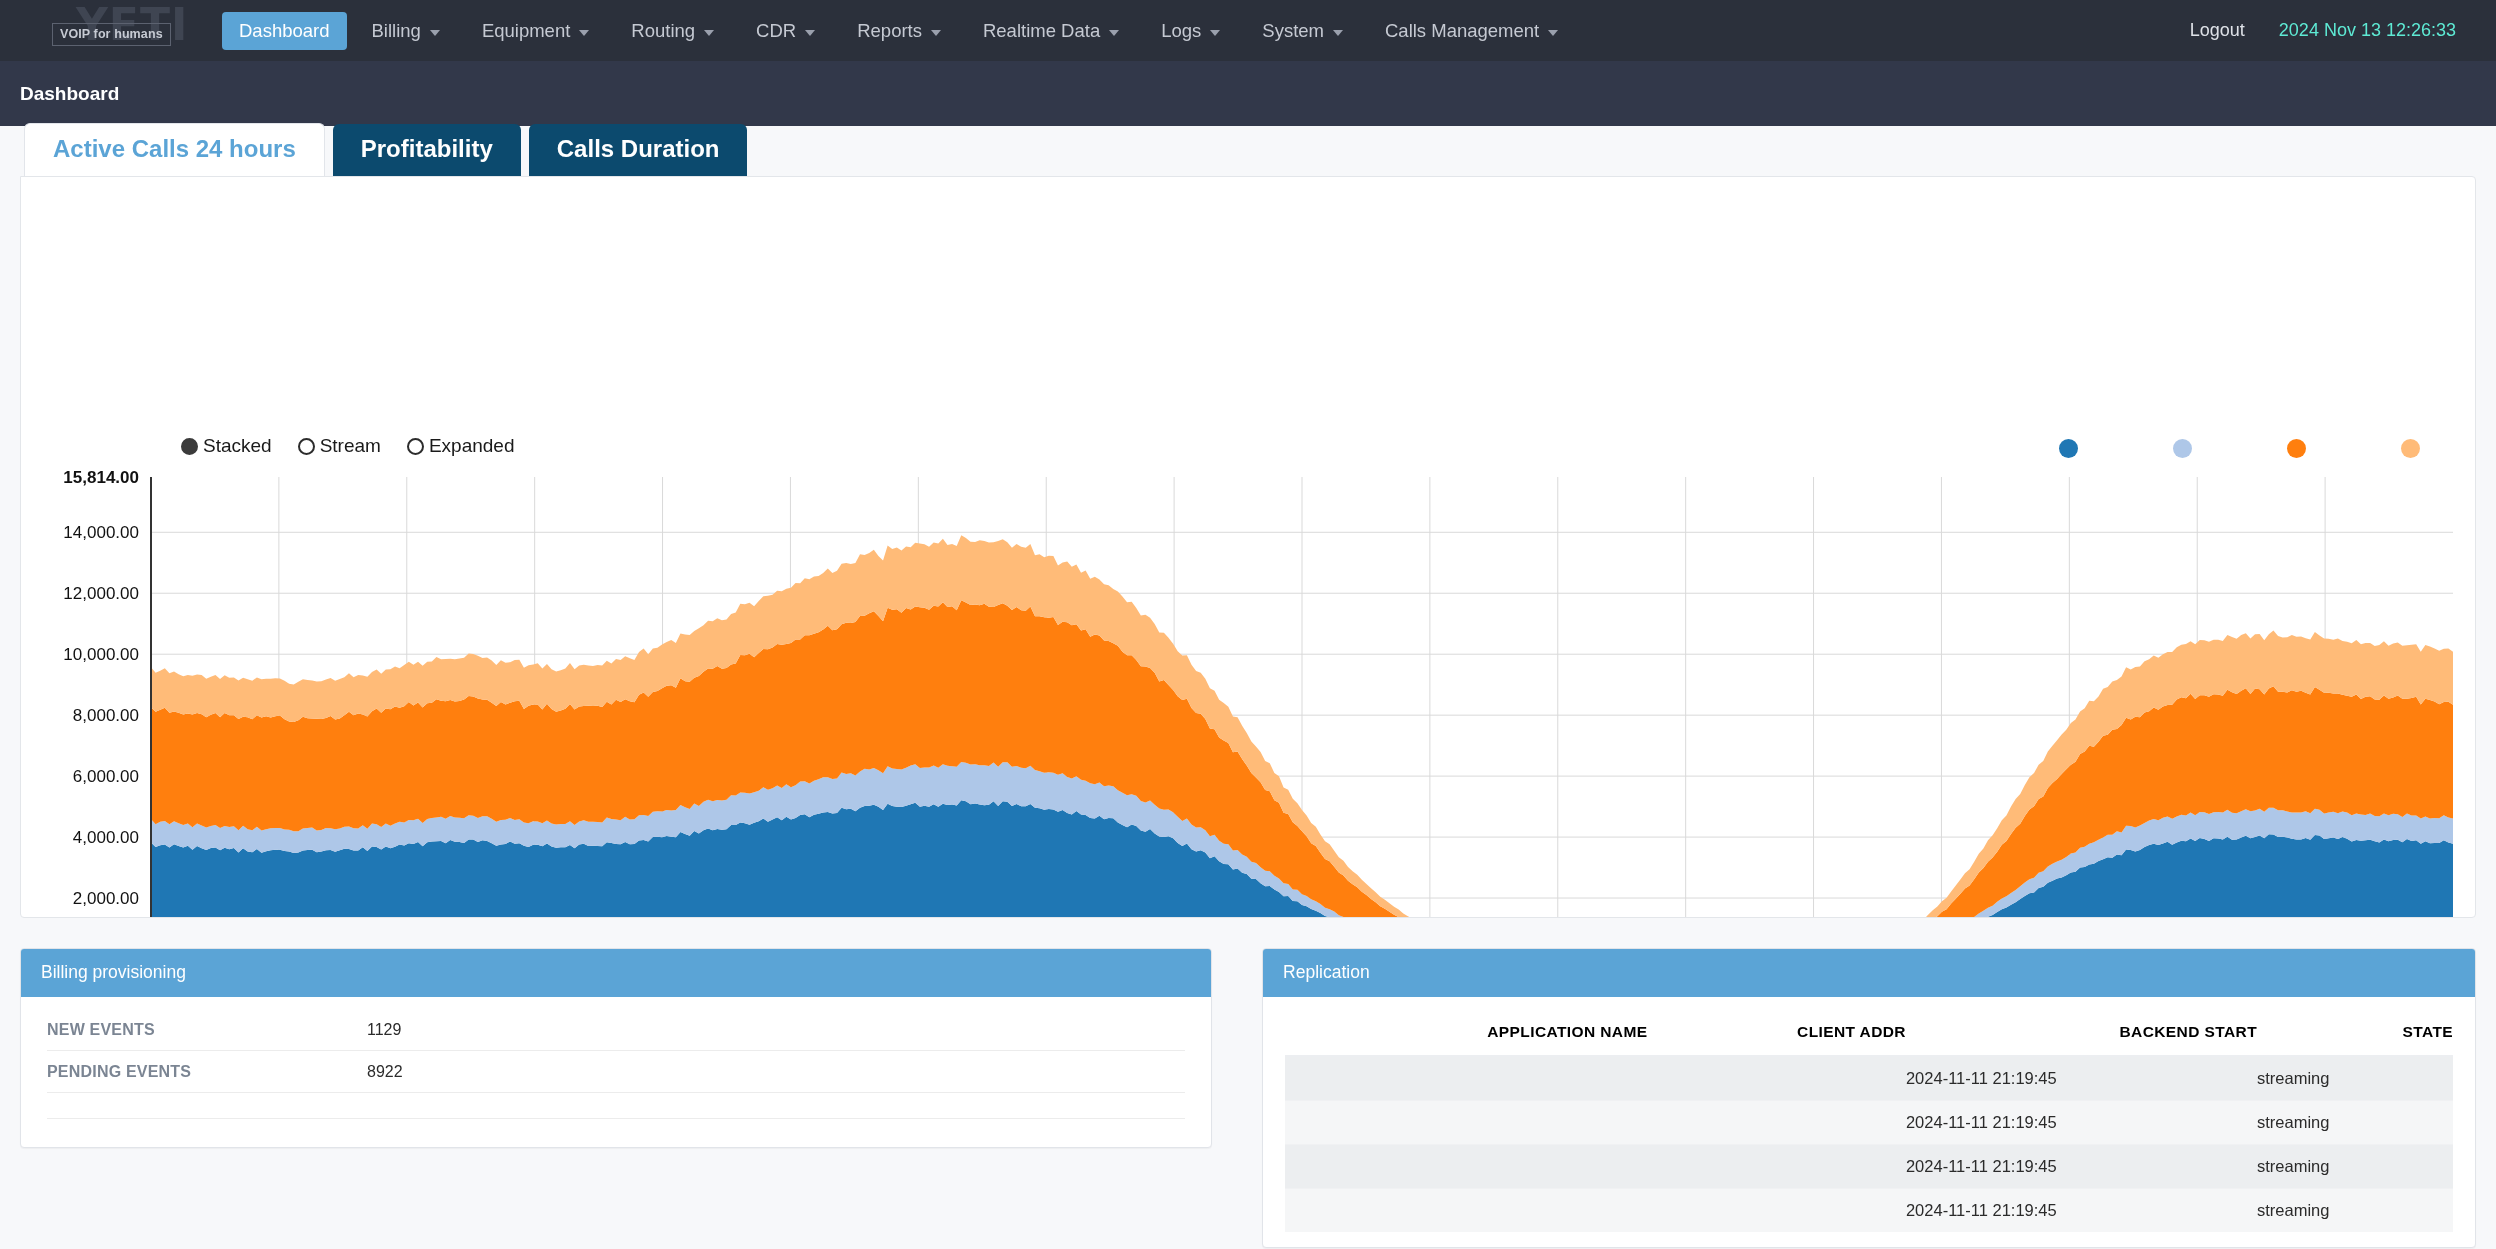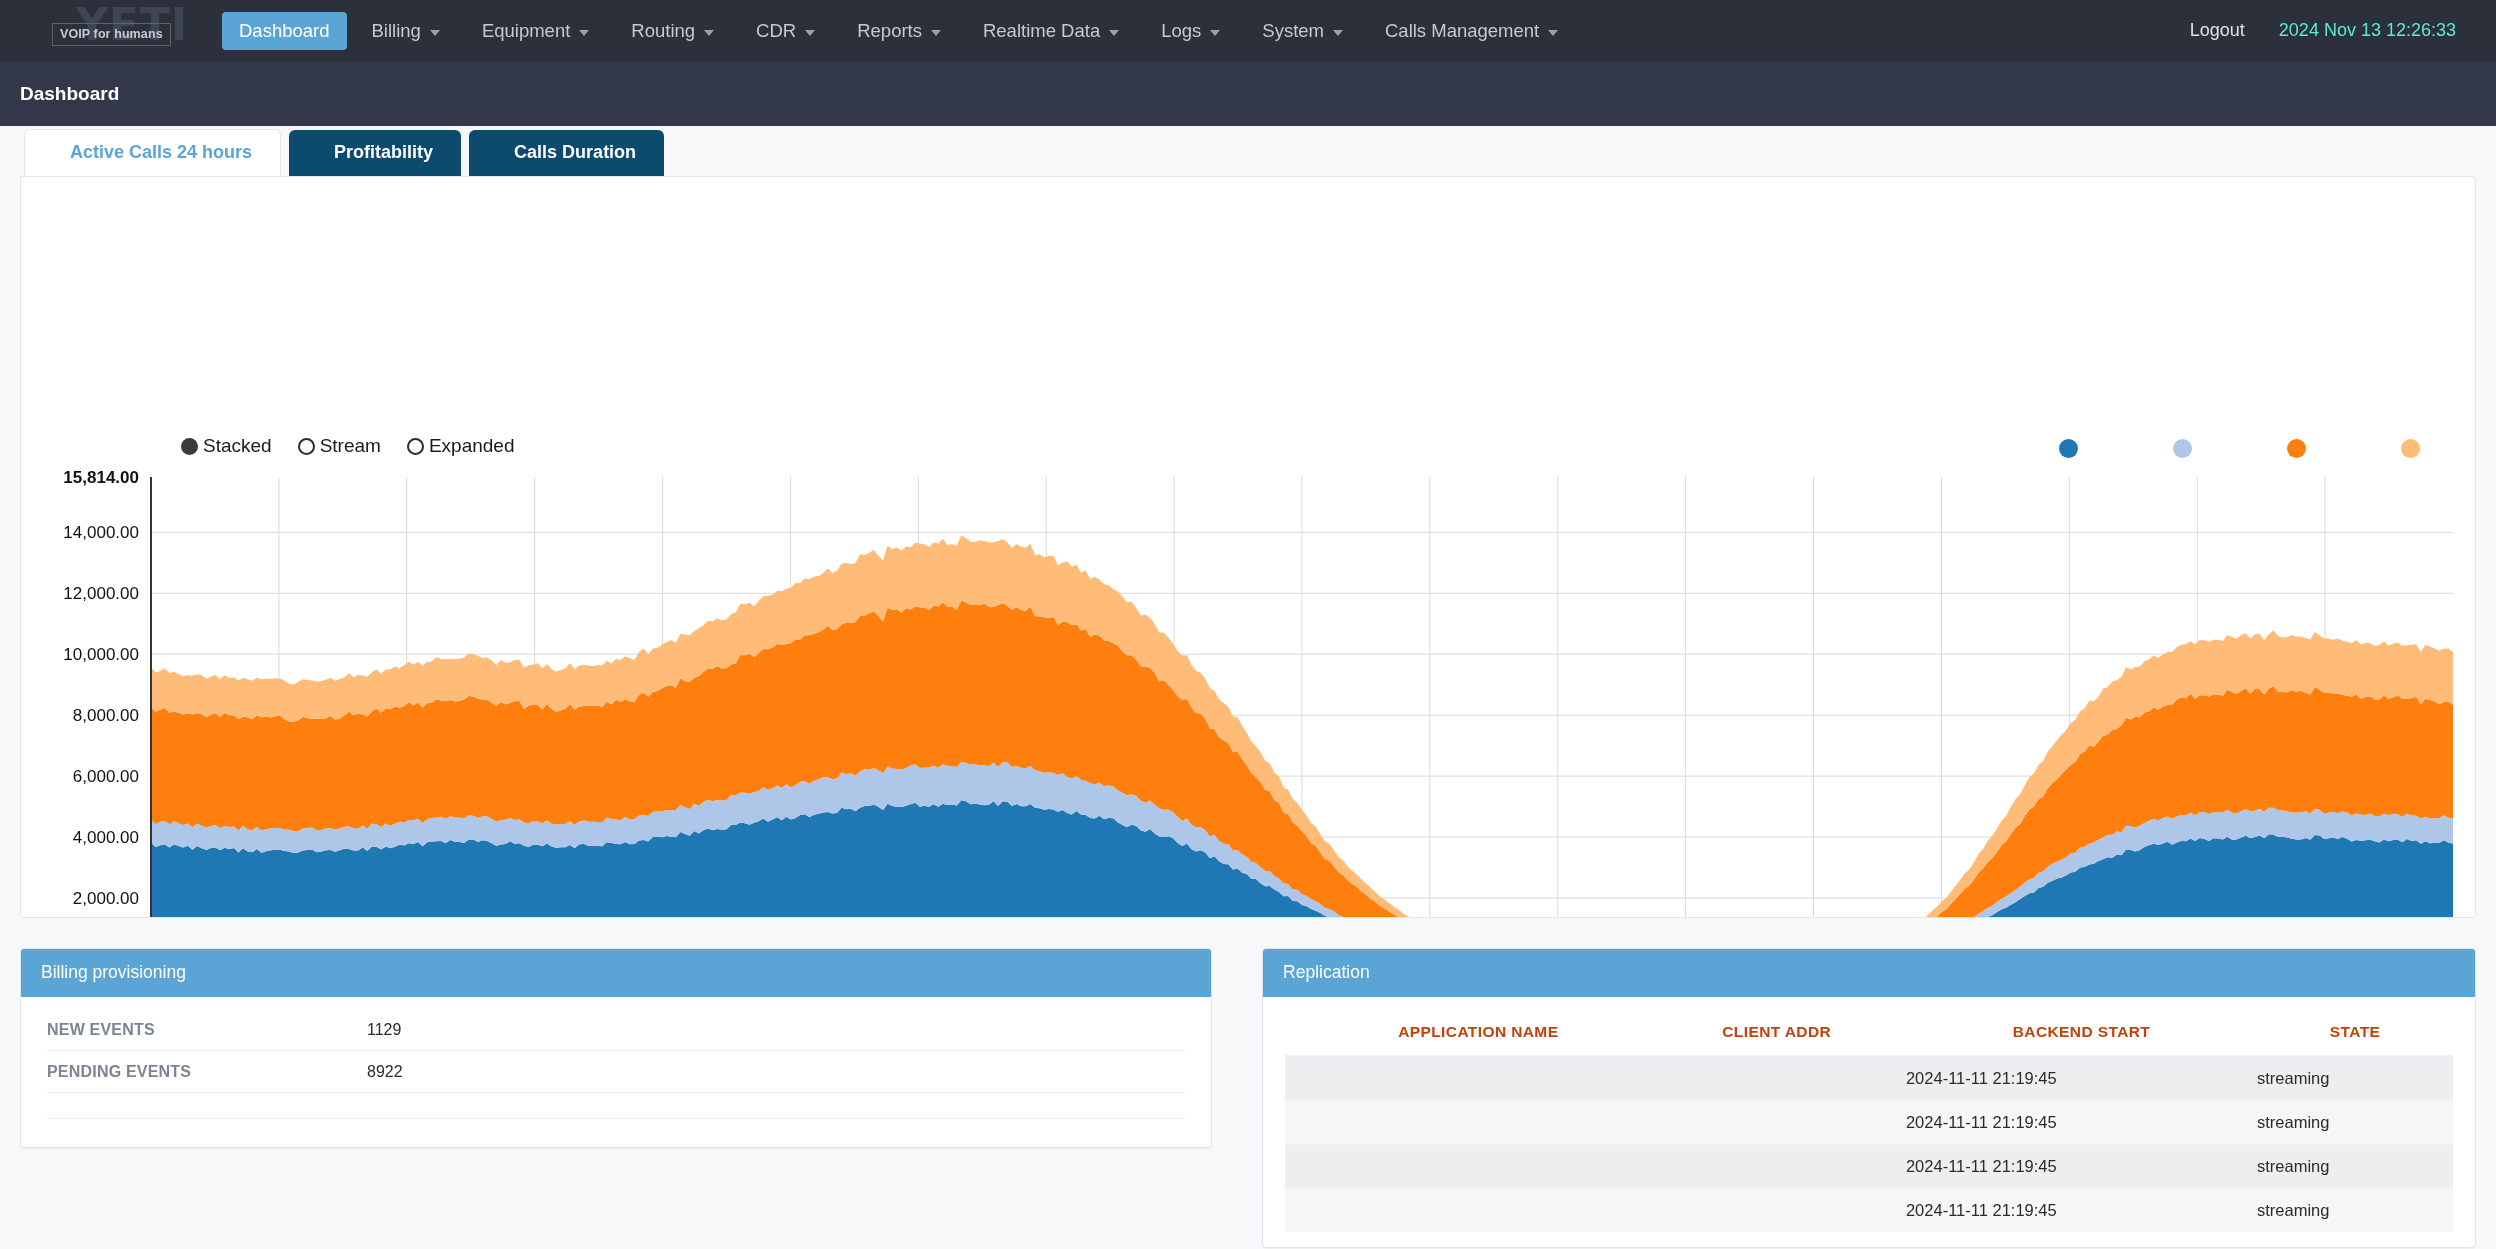--- a/index.html
+++ b/index.html
@@ -93,23 +93,23 @@
   
   .tabstrip {
     padding: 20px 0 0 24px;
     display: flex;
     align-items: flex-end;
     gap: 8px;
     background: #f7f8fa;
     height: 50px;
   }
   .tab {
-    font-size: 18px;
-    font-weight: bold;
-    padding: 13px 28px 15px 45px;
+    font-size: 24px;
+    font-weight: bold;
+    padding: 13px 28px 15px 28px;
     border-radius: 6px 6px 0 0;
     cursor: pointer;
     white-space: nowrap;
     line-height: 1;
   }
   .tab.active { background: #ffffff; color: #5ba4d6; border: 1px solid #e2e5ea; border-bottom: none; }
   .tab.idle   { background: #0c4a6e; color: #ffffff; }
 
   
   .chart-panel {
@@ -189,24 +189,24 @@
     font-size: 16px;
     font-weight: bold;
     color: #7b8593;
     letter-spacing: .2px;
   }
   .kv-val { font-size: 16px; color: #2b2b2b; }
   .kv-row.pad { border-bottom: 1px solid #ececec; height: 26px; }
 
   .rtable { width: 100%; border-collapse: collapse; }
   .rtable th {
-    text-align: center;
+    text-align: right;
     font-size: 15.5px;
     font-weight: bold;
-    color: #c2410c;
+    color: #000000;
     letter-spacing: .4px;
     padding: 26px 0 14px 0;
     border-bottom: 2px solid #eceef1;
   }
   .rtable td {
     font-size: 16.5px;
     color: #2b2b2b;
     padding: 12px 0;
     border-top: 1px solid #f0f1f3;
   }

